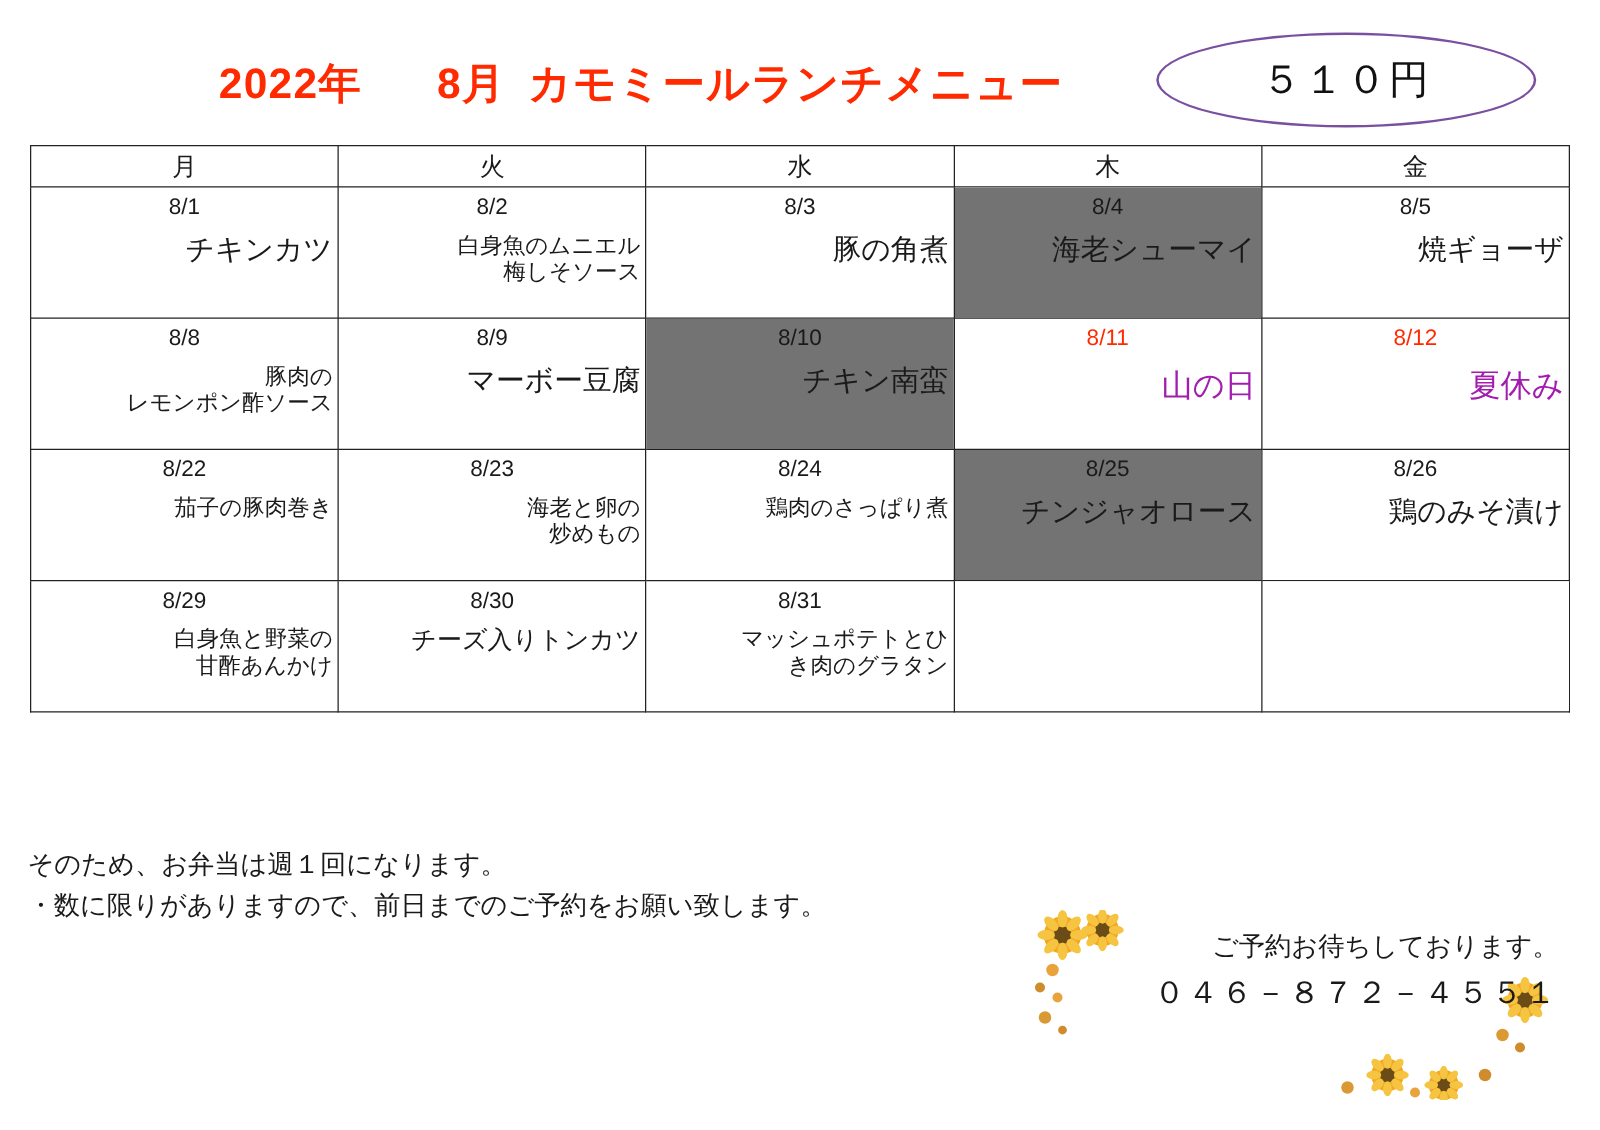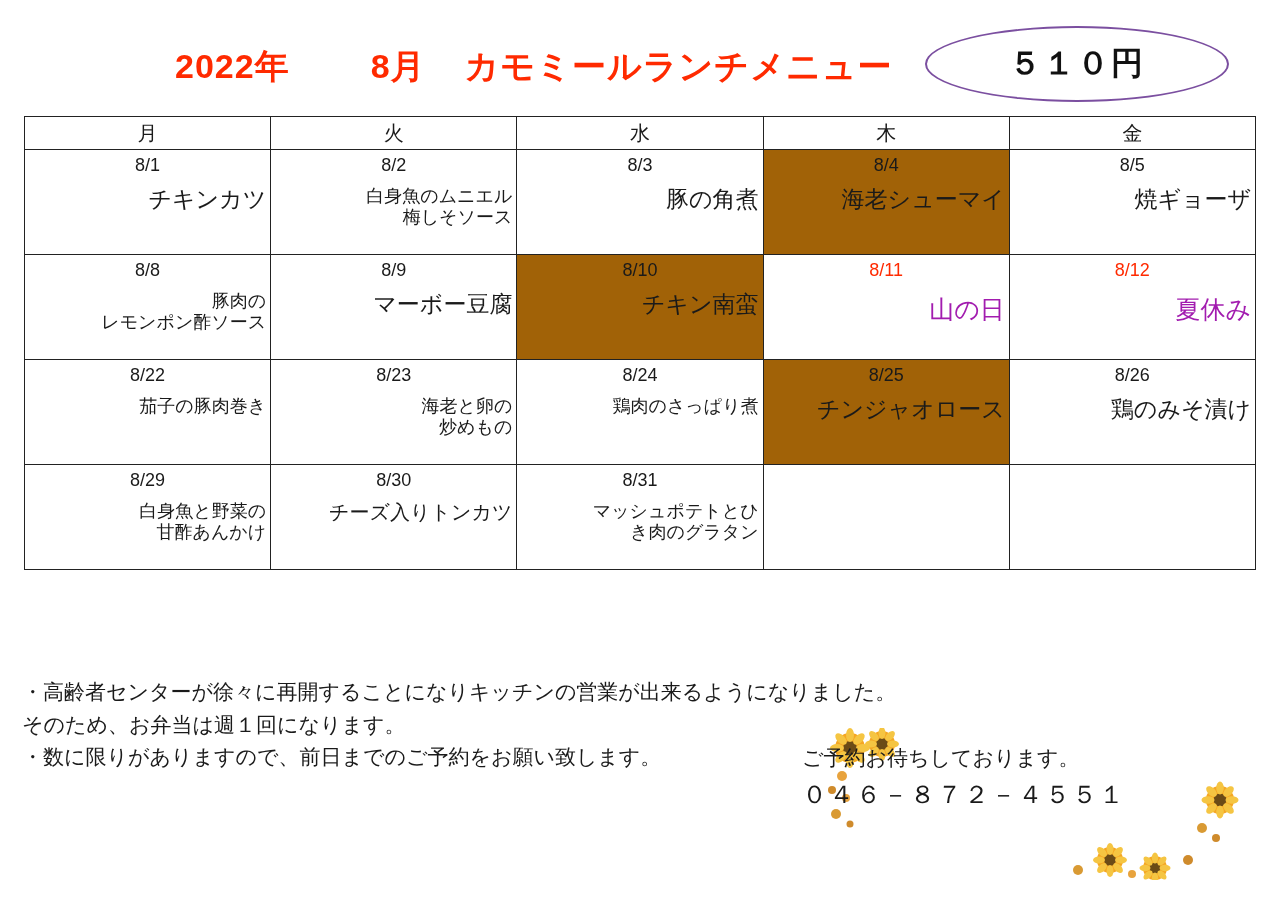--- a/index.html
+++ b/index.html
@@ -25,38 +25,36 @@
     position: absolute;
     left: 175px;
     top: 44px;
     display: flex;
     align-items: baseline;
     white-space: nowrap;
     color: #ff2a00;
     font-weight: bold;
     font-size: 34px;
     letter-spacing: 1px;
-    gap: 21px;
   }
   .title-year { margin-right: 60px; }
   .title-month { margin-right: 18px; }
   .title-main { }
 
   .price-oval {
     position: absolute;
     left: 925px;
     top: 26px;
     width: 300px;
     height: 72px;
     border: 2px solid #7b4fa0;
     border-radius: 50%;
     display: flex;
     align-items: center;
     justify-content: center;
-    font-weight: bold;
   }
   .price-text {
     font-size: 32px;
     color: #111;
     letter-spacing: 2px;
   }
 
   
   .cal-wrap {
     position: absolute;
@@ -78,21 +76,21 @@
     height: 32px;
     font-size: 20px;
     font-weight: normal;
     text-align: center;
     vertical-align: middle;
   }
   td.day {
     height: 104px;
     position: relative;
   }
-  td.day.shaded { background: #a16207; }
+  td.day.shaded { background: #737373; }
   td.day.empty { background: #ffffff; }
   .date {
     font-size: 18px;
     text-align: center;
     margin-top: 6px;
     line-height: 1.1;
     color: #1a1a1a;
   }
   .date.holiday { color: #ff2a00; }
   .menu {
@@ -118,24 +116,24 @@
     top: 676px;
     width: 1000px;
     font-size: 21px;
     line-height: 1.55;
   }
   .notes div { white-space: nowrap; }
 
   
   .contact {
     position: absolute;
-    left: 802px;
+    left: 847px;
     top: 742px;
     width: 400px;
-    text-align: left;
+    text-align: right;
     font-size: 21px;
     line-height: 1.5;
     z-index: 3;
   }
   .contact .phone {
     font-size: 25px;
     letter-spacing: 2px;
     margin-top: 2px;
   }
 
@@ -267,21 +265,20 @@
           <td class="day empty">
             <div class="date"></div>
             <div class="menu s18"></div>
           </td>
         </tr>
       </tbody>
   </table>
 </div>
 
 <div class="notes">
-  <div>・高齢者センターが徐々に再開することになりキッチンの営業が出来るようになりました。</div>
   <div>そのため、お弁当は週１回になります。</div>
   <div>・数に限りがありますので、前日までのご予約をお願い致します。</div>
 </div>
 
 <svg class="flowers" viewBox="0 0 450 152">
   <g>
 
     <g transform="translate(40,20)">
       <g>
         <circle cx="0" cy="0" r="15" fill="#f5a623"></circle>

